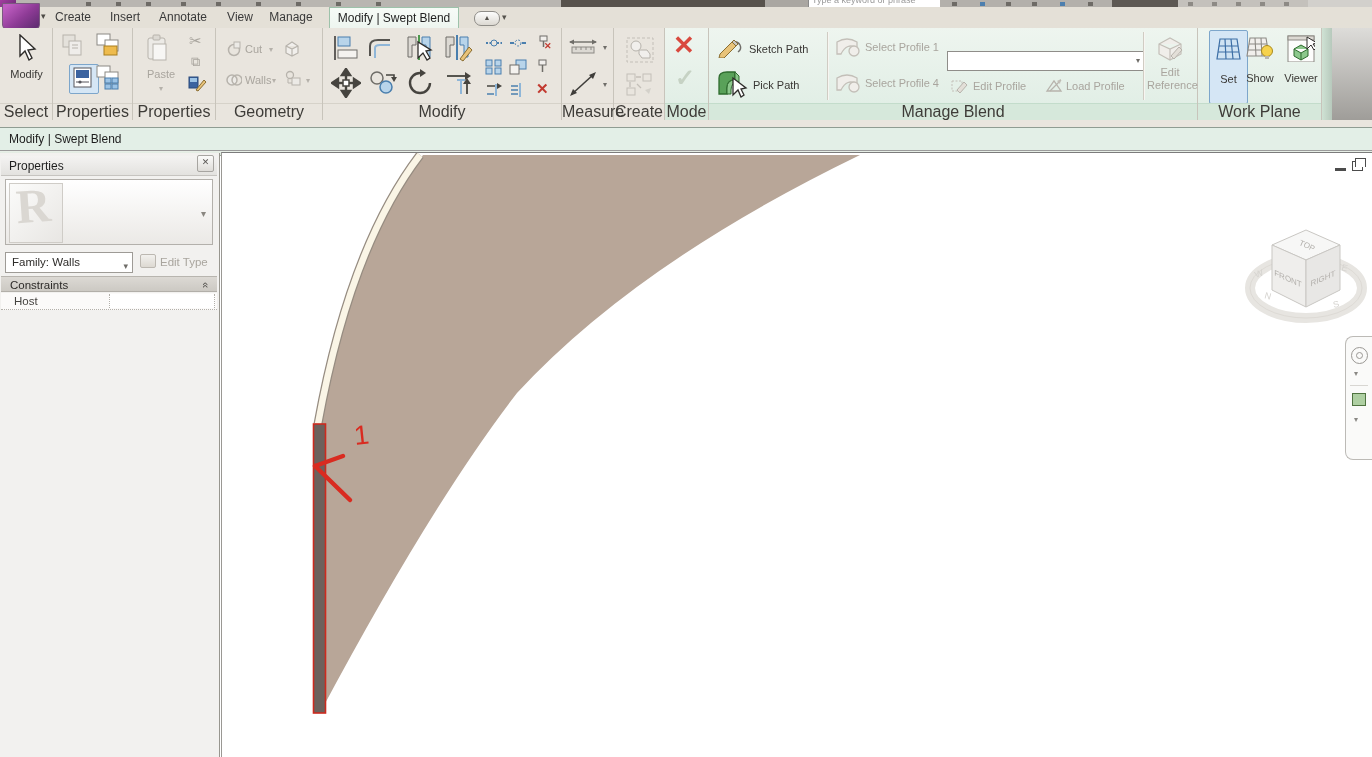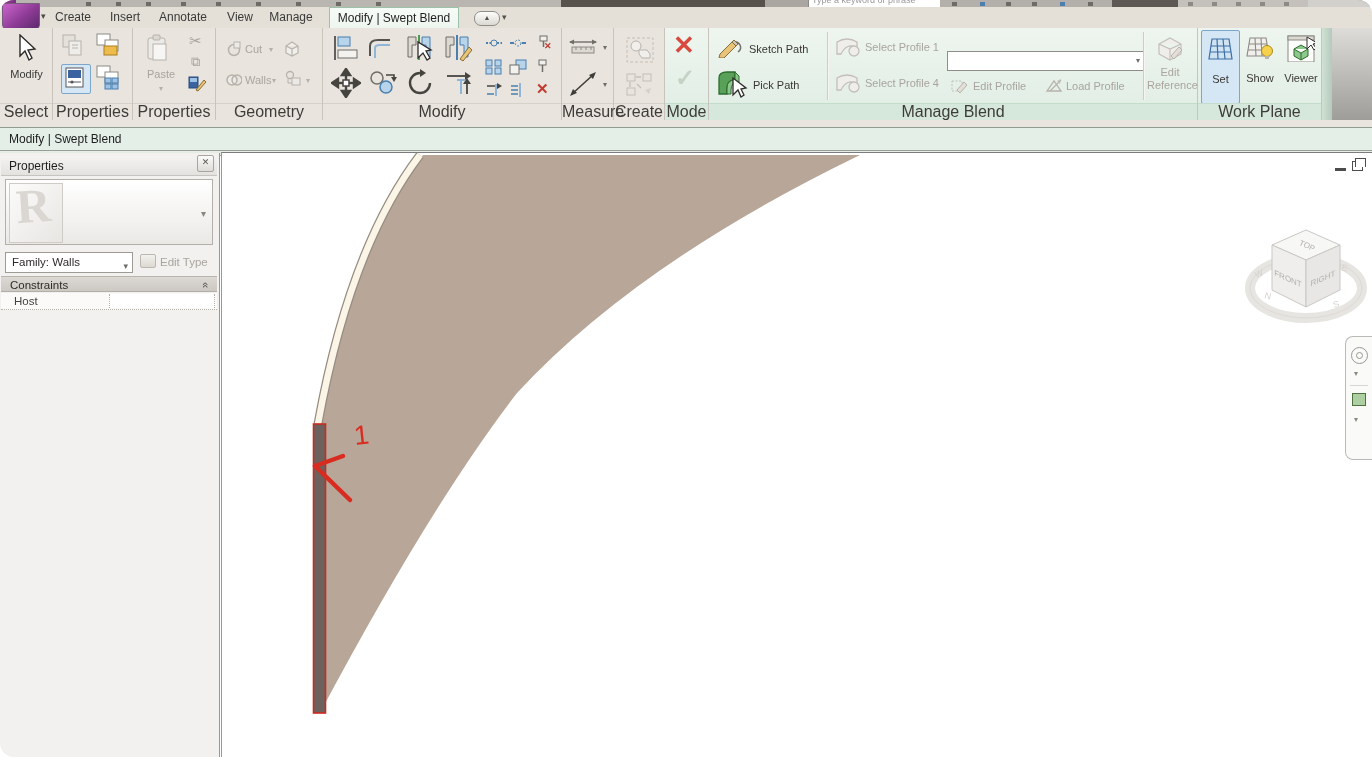--- a/index.html
+++ b/index.html
@@ -1,17 +1,17 @@
 <!DOCTYPE html>
 <html><head>
 <meta charset="utf-8">
 <style>
   html,body{margin:0;padding:0;background:#fff;}
   #app{position:relative;width:1372px;height:757px;overflow:hidden;
-       font-family:"Liberation Sans",sans-serif;color:#3a3835;font-size:12px;border-radius:14px;
+       font-family:"Liberation Sans",sans-serif;color:#3a3835;font-size:12px;
        -webkit-font-smoothing:antialiased;}
   .abs{position:absolute;}
 
   
   .titlebar{left:0;top:0;width:1372px;height:7px;background:#908e8a;overflow:hidden;}
   .tb-logo{left:0;top:0;width:16px;height:7px;background:linear-gradient(135deg,#a43fa0,#6d2a78);}
   .tb-qat{left:16px;top:0;width:545px;height:7px;background:#b9b6b1;}
   .tb-dark1{left:561px;top:0;width:204px;height:7px;background:#57524c;}
   .tb-mid{left:765px;top:0;width:43px;height:7px;background:#aaa7a2;}
   .tb-search{left:808px;top:-9px;width:128px;height:16px;background:#fff;border:1px solid #8a8a8a;
@@ -48,21 +48,21 @@
 
   .biglabel{position:absolute;text-align:center;font-size:11px;color:#3a3835;}
   .dis{color:#a9a59e !important;}
   .smalltext{font-size:11px;}
   .caret{font-size:8px;color:#6f6d68;}
   .caret.dis{color:#b5b1aa !important;}
   .vsep{position:absolute;top:4px;bottom:20px;width:1px;background:#d0ccc3;box-shadow:1px 0 0 #f7f5f1;}
 
   
   .iconbox{position:absolute;}
-  .hl-blue{background:#d5e6f5;border:1px solid #7da6cb;border-radius:2px;}
+  .hl-blue{background:#d5e6f5;border:1px solid #7da6cb;border-radius:2px;margin-left:8px;}
 
   
   .modebar{left:0;top:127px;width:1372px;height:24px;background:#e3efe7;border-top:1px solid #8f9c92;
            border-bottom:1px solid #9b9b9b;line-height:23px;padding-left:9px;color:#1d1d1d;box-sizing:border-box;}
 
   
   .palette{left:0;top:153px;width:220px;height:604px;background:#f2f1ef;border-right:1px solid #98968f;box-sizing:border-box;}
   .pal-title{position:absolute;left:1px;top:3px;width:216px;height:20px;background:linear-gradient(#f4f3f2,#e3e2df);
              border-bottom:1px solid #c6c4c0;line-height:20px;padding-left:8px;color:#1e1e1e;box-sizing:border-box;}
   .pal-close{position:absolute;right:5px;top:2px;width:15px;height:15px;border:1px solid #a7a5a1;border-radius:2px;

